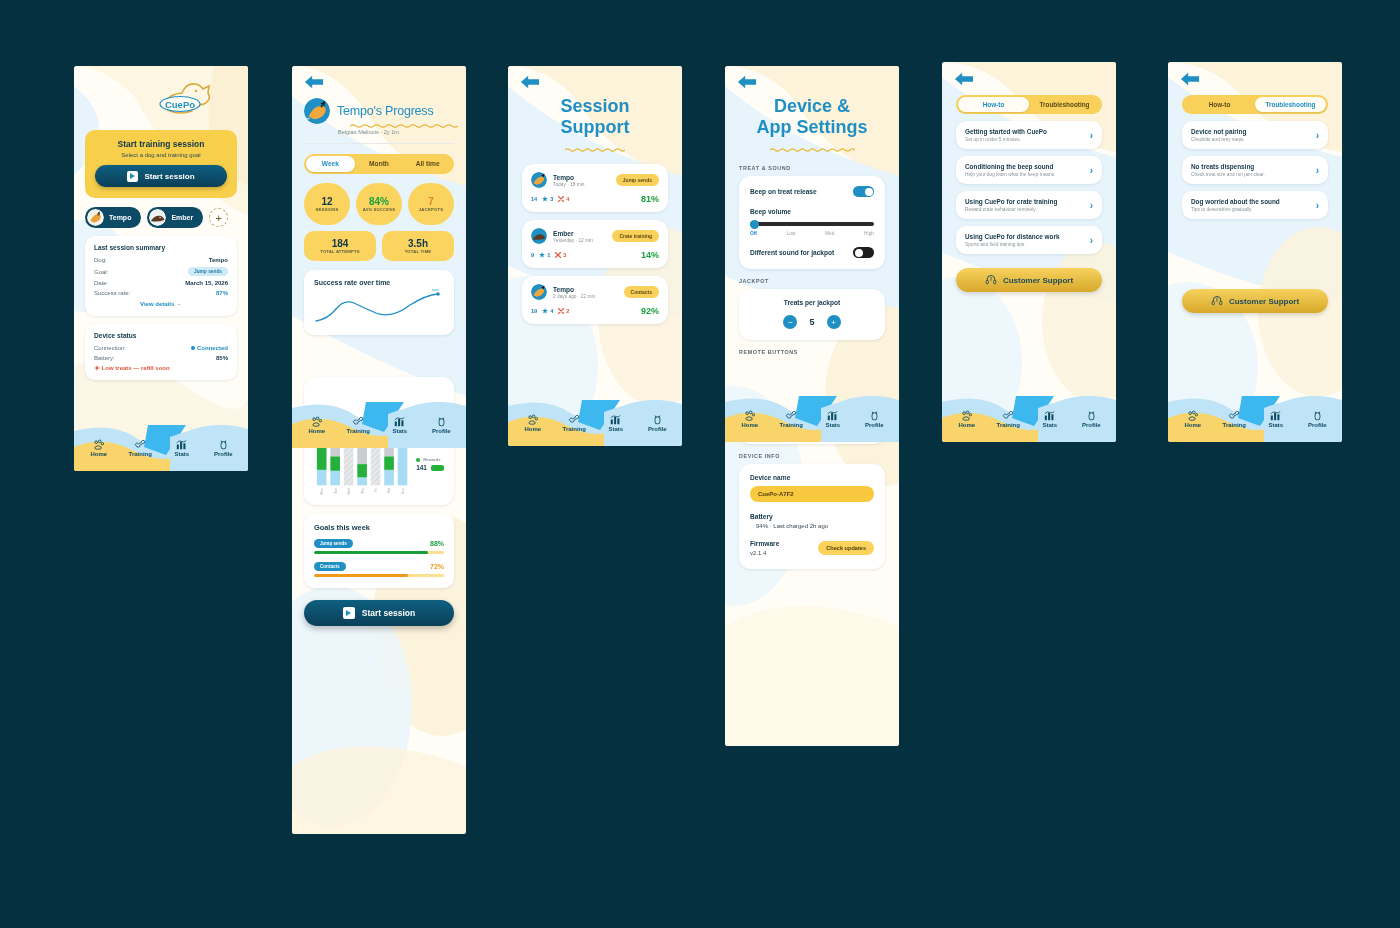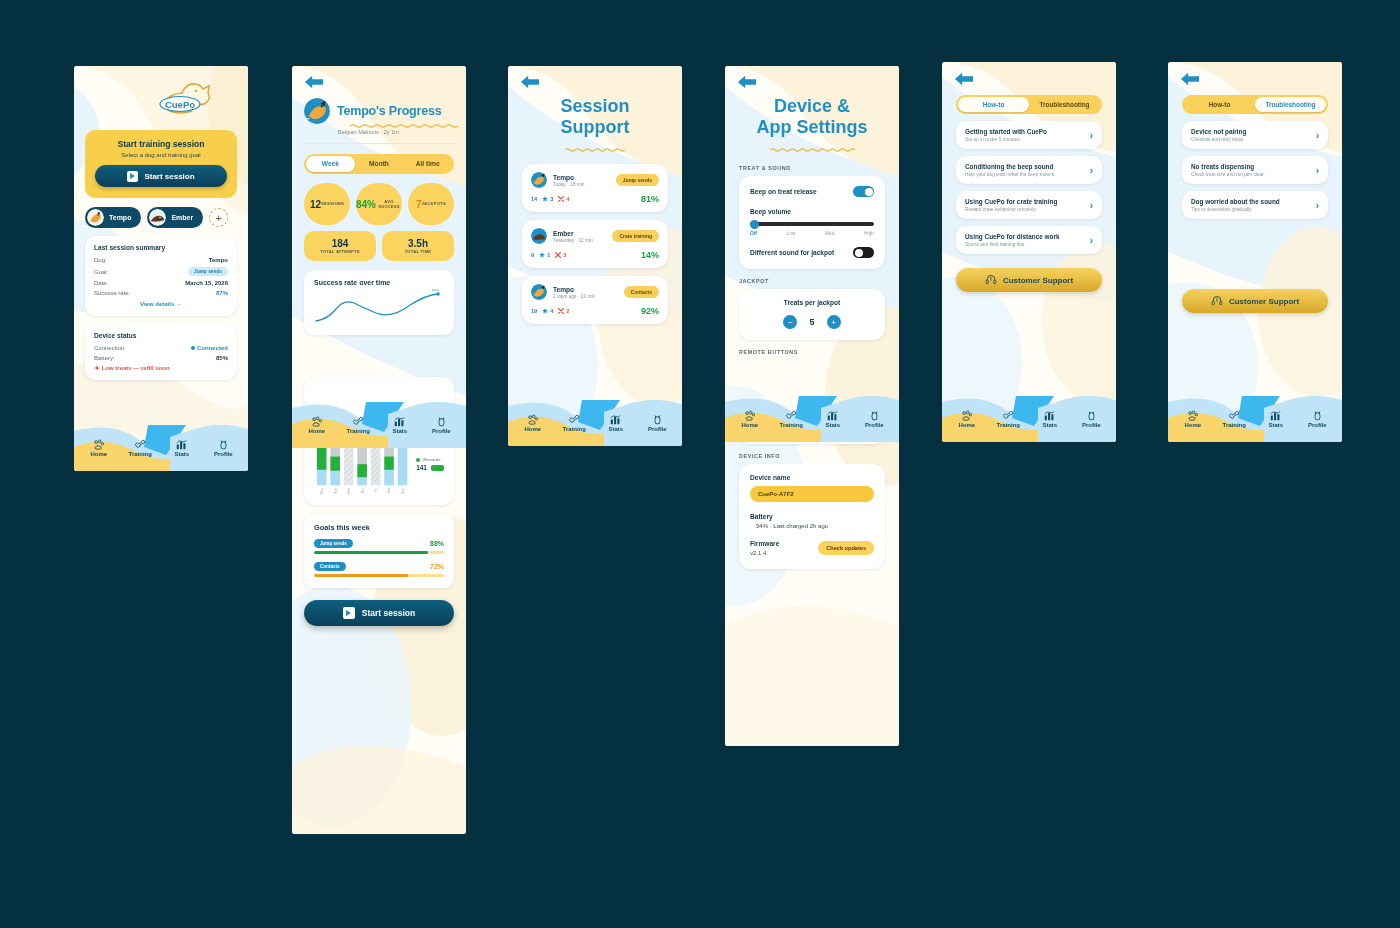--- a/index.html
+++ b/index.html
@@ -20,21 +20,21 @@
   }
   .bg { position: absolute; inset: 0; overflow: hidden; z-index: 0; }
   .bg svg { width: 100%; height: 100%; display: block; }
   .screen { position: relative; z-index: 2; width: 100%; height: 100%; }
 
   
   .back { width: 20px; height: 16px; display: block; }
 
   
   .title {
-    color: #1f8fc4; font-weight: bold; letter-spacing: .2px;
+    color: #1f8fc4; font-weight: normal; letter-spacing: .2px;
   }
   .squiggle { display:block; }
 
   
   .card {
     background: #fff; border-radius: 10px;
     box-shadow: 0 1px 3px rgba(10,50,70,.10);
   }
 
   
@@ -99,21 +99,21 @@
   .hr { height:1px; background:#e6e9ea; margin: 8px 12px 0; }
   .segwrap {
     margin: 10px 12px 0; background:#f8d05a; border-radius:999px; height:20px;
     display:flex; align-items:center; padding: 2px;
   }
   .seg { flex:1; text-align:center; font-size:6.6px; font-weight:bold; color:#5b4a16; line-height:16px; border-radius:999px;}
   .seg.active { background:#fff; color:#1f8fc4; box-shadow:0 1px 2px rgba(0,0,0,.12); }
   .statrow { display:flex; gap:6px; margin: 9px 12px 0; }
   .statcirc {
     flex:1; background:#fad45f; border-radius:999px; height:42px;
-    display:flex; flex-direction:row; align-items:center; justify-content:center;
+    display:flex; flex-direction:column; align-items:center; justify-content:center;
   }
   .statcirc .big { font-size:10px; font-weight:bold; color:#11374a; }
   .statcirc .big.green { color:#19a03e; }
   .statcirc .big.orange { color:#e08323; }
   .statcirc .cap { font-size:4.2px; font-weight:bold; color:#5d5a35; letter-spacing:.2px; text-align:center; line-height:1.15; margin-top:1px;}
   .statrow2 { display:flex; gap:6px; margin: 6px 12px 0; }
   .statpill { flex:1; background:#fad45f; border-radius:10px; height:30px; display:flex;flex-direction:column;align-items:center;justify-content:center;}
   .statpill .big { font-size:10px; font-weight:bold; color:#11374a; }
   .statpill .cap { font-size:4.2px; font-weight:bold; color:#5d5a35; letter-spacing:.2px; }
   .chcard { margin: 9px 12px 0; padding: 9px 10px 6px; }

